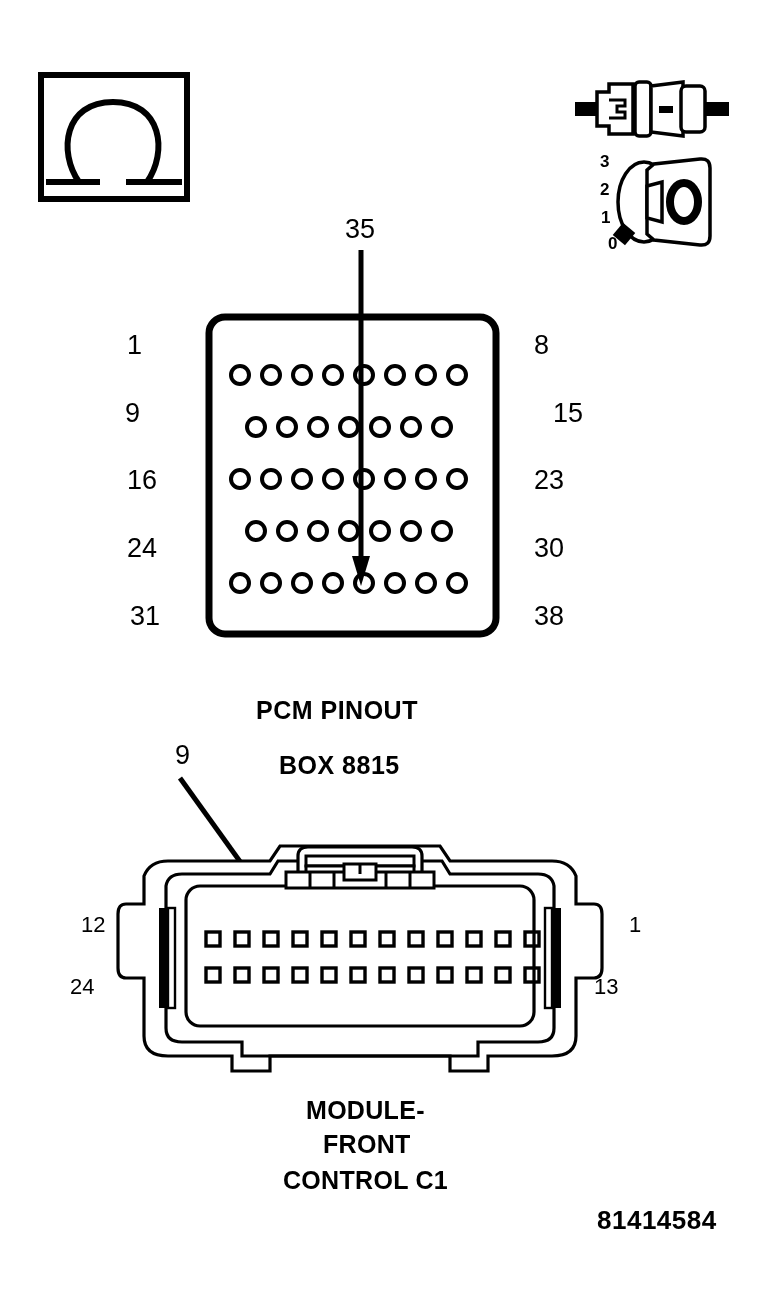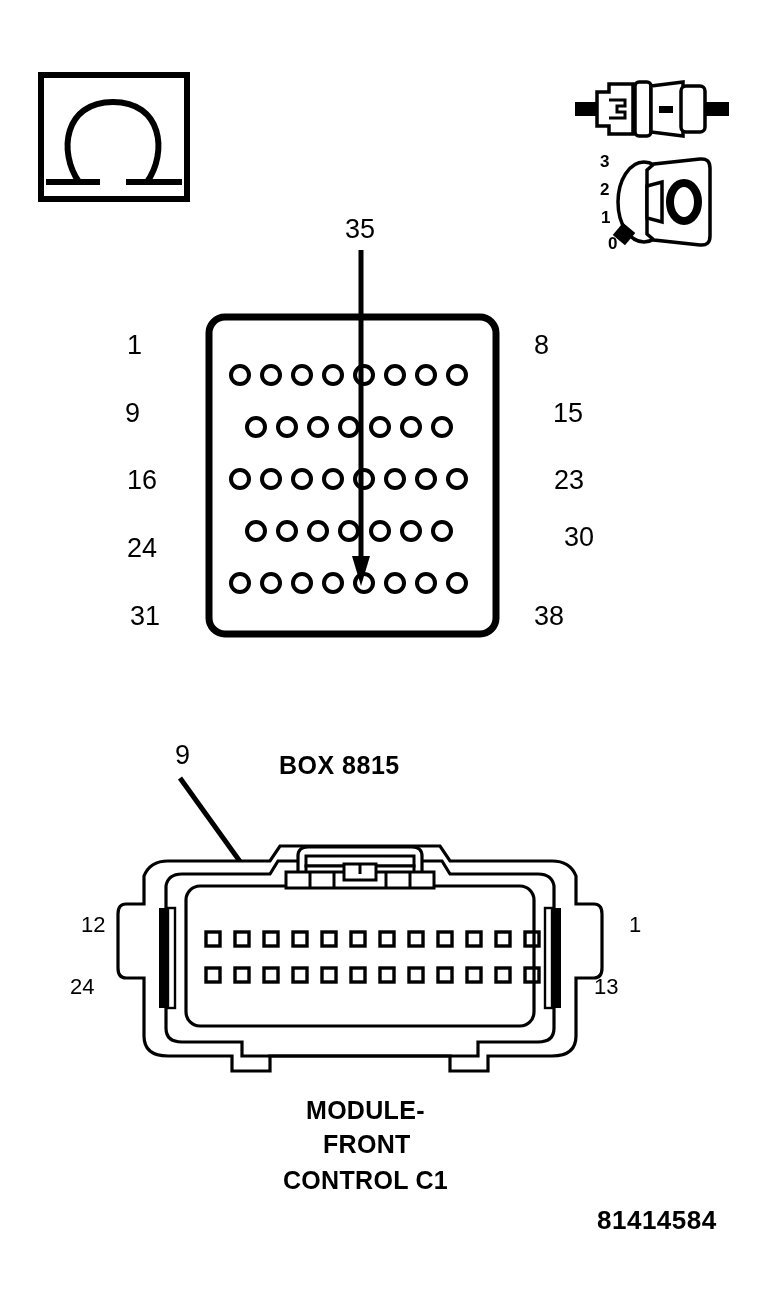--- a/index.html
+++ b/index.html
@@ -162,24 +162,25 @@
   </div>
 
   <div class="lbl pin-num" style="left:127px; top:332px;">1</div>
   <div class="lbl pin-num" style="left:125px; top:400px;">9</div>
   <div class="lbl pin-num" style="left:127px; top:467px;">16</div>
   <div class="lbl pin-num" style="left:127px; top:535px;">24</div>
   <div class="lbl pin-num" style="left:130px; top:603px;">31</div>
 
   <div class="lbl pin-num" style="left:534px; top:332px;">8</div>
   <div class="lbl pin-num" style="left:534px; top:400px;margin-left:19px;">15</div>
-  <div class="lbl pin-num" style="left:534px; top:467px;margin-left:20px;">23</div>
-  <div class="lbl pin-num" style="left:534px; top:524px;margin-left:30px;">30</div>
+  <div class="lbl pin-num" style="left:534px; top:467px;">23</div>
+  <div class="lbl pin-num" style="left:534px; top:535px;">30</div>
   <div class="lbl pin-num" style="left:534px; top:603px;">38</div>
 
+  <div class="lbl title-bold" style="left:256px; top:698px;">PCM PINOUT</div>
   <div class="lbl title-bold" style="left:279px; top:753px;">BOX 8815</div>
 
   <div class="lbl callout-num" style="left:175px; top:742px;">9</div>
 
   <div class="abs" style="left:175px; top:775px;">
     <svg width="140" height="180" viewBox="0 0 140 180">
       <line x1="5" y1="3" x2="120" y2="163" stroke="#000" stroke-width="5"></line>
       <polygon points="128,172 102,156 112,148" fill="#000"></polygon>
     </svg>
   </div>

